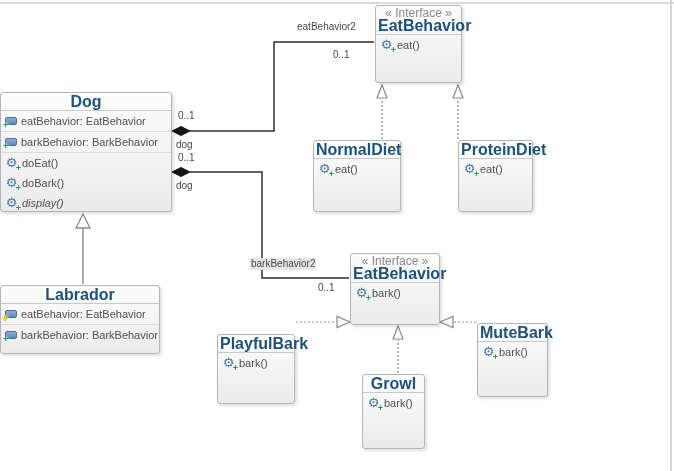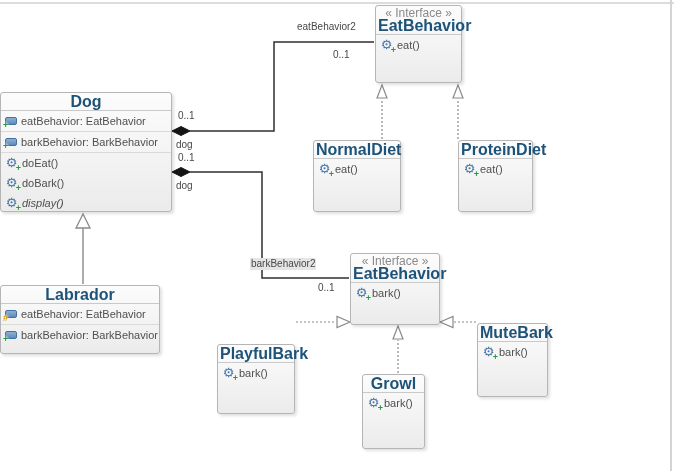--- a/index.html
+++ b/index.html
@@ -188,21 +188,21 @@
 
   <div class="uml-class iface" style="left:350px;top:253px;width:90px;height:72px;">
     <div class="stereo">« Interface »</div>
     <div class="cls-title">EatBehavior</div>
     <div class="row">
       <span class="mth">⚙<i class="badge pub">+</i></span>
       <span class="mtext">bark()</span>
     </div>
   </div>
 
-  <div class="uml-class" style="left:217px;top:344px;width:78px;height:70px;">
+  <div class="uml-class" style="left:217px;top:334px;width:78px;height:70px;">
     <div class="cls-title">PlayfulBark</div>
     <div class="row">
       <span class="mth">⚙<i class="badge pub">+</i></span>
       <span class="mtext">bark()</span>
     </div>
   </div>
 
   <div class="uml-class" style="left:477px;top:323px;width:71px;height:74px;">
     <div class="cls-title">MuteBark</div>
     <div class="row">

